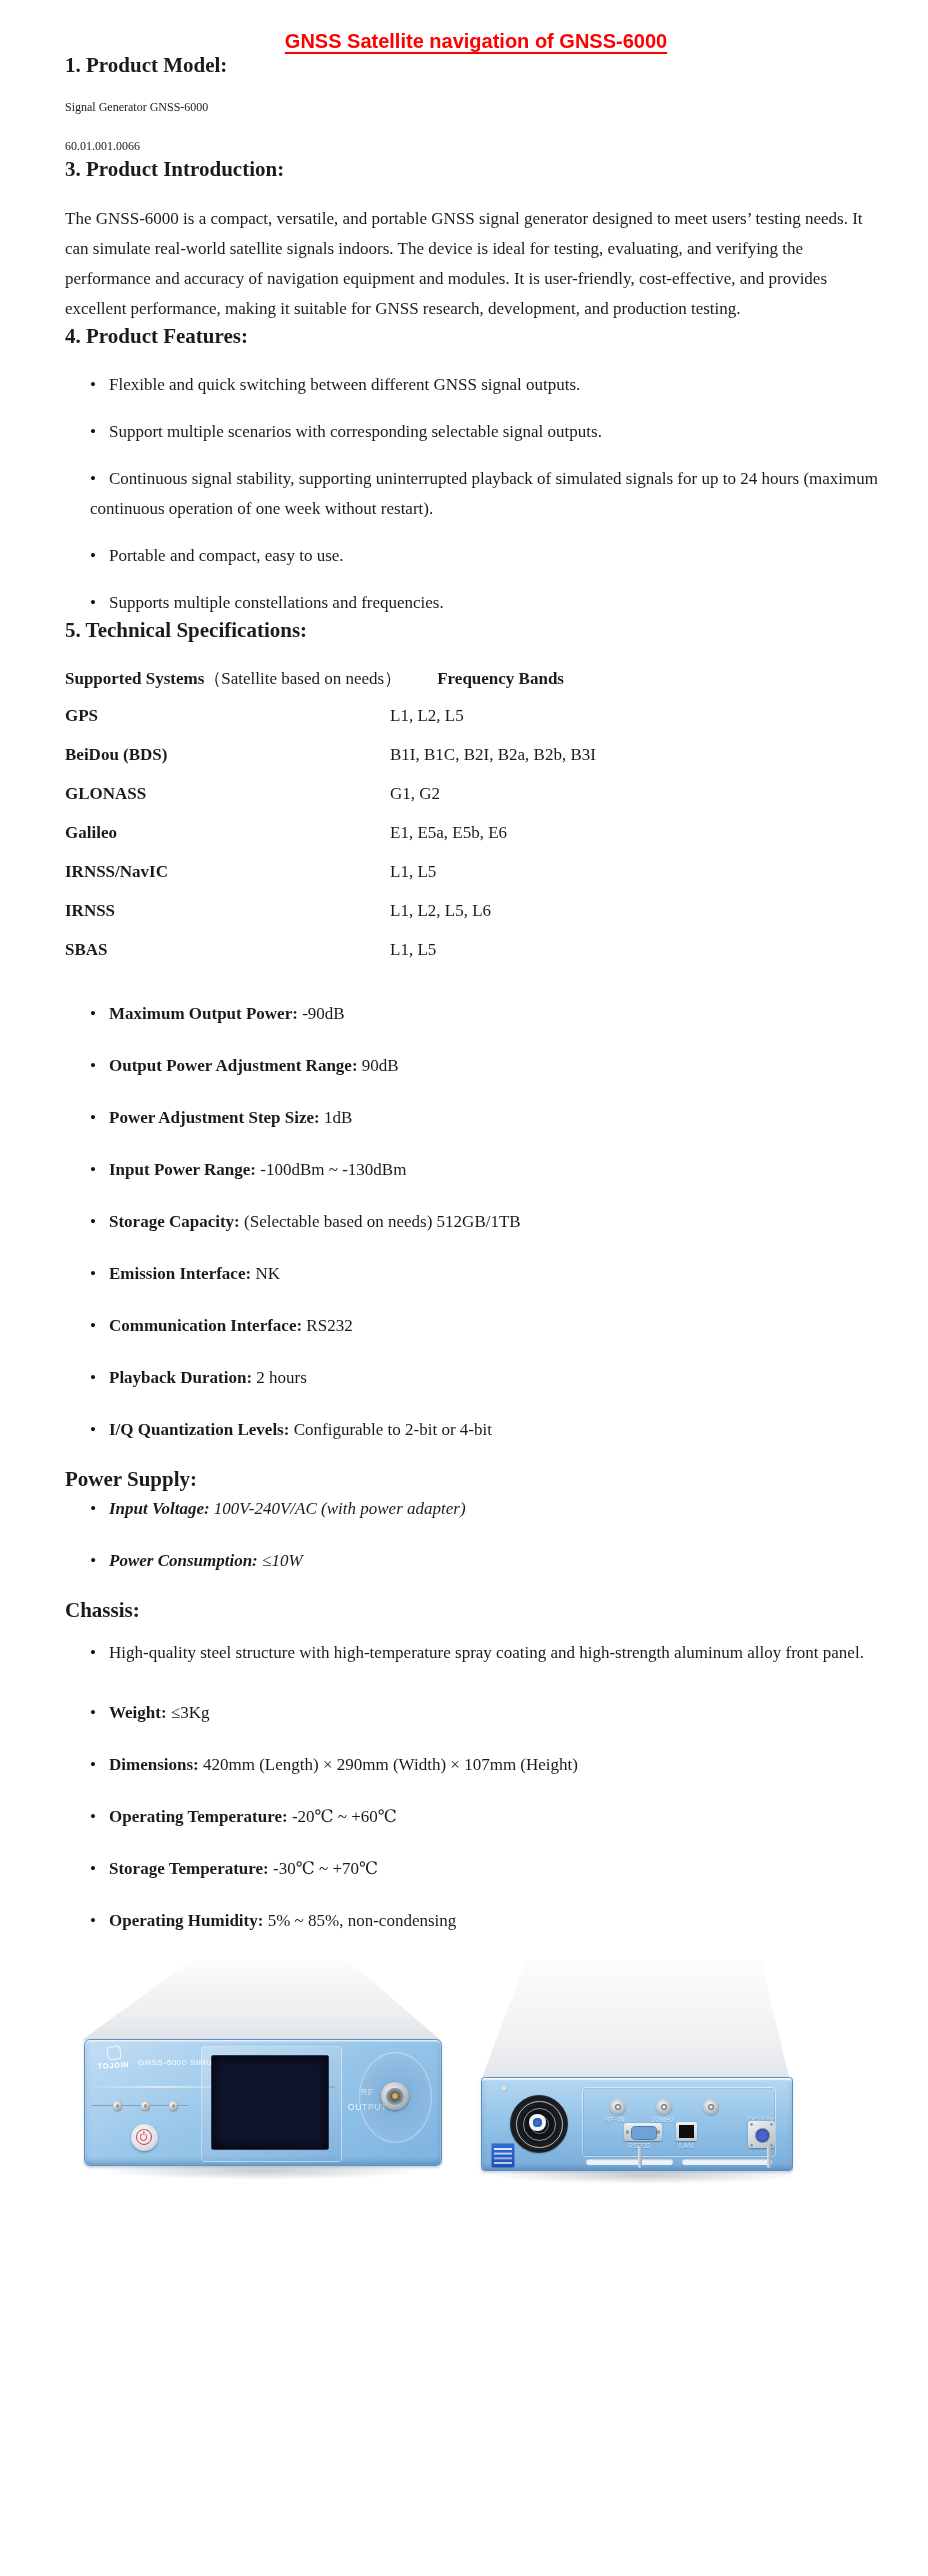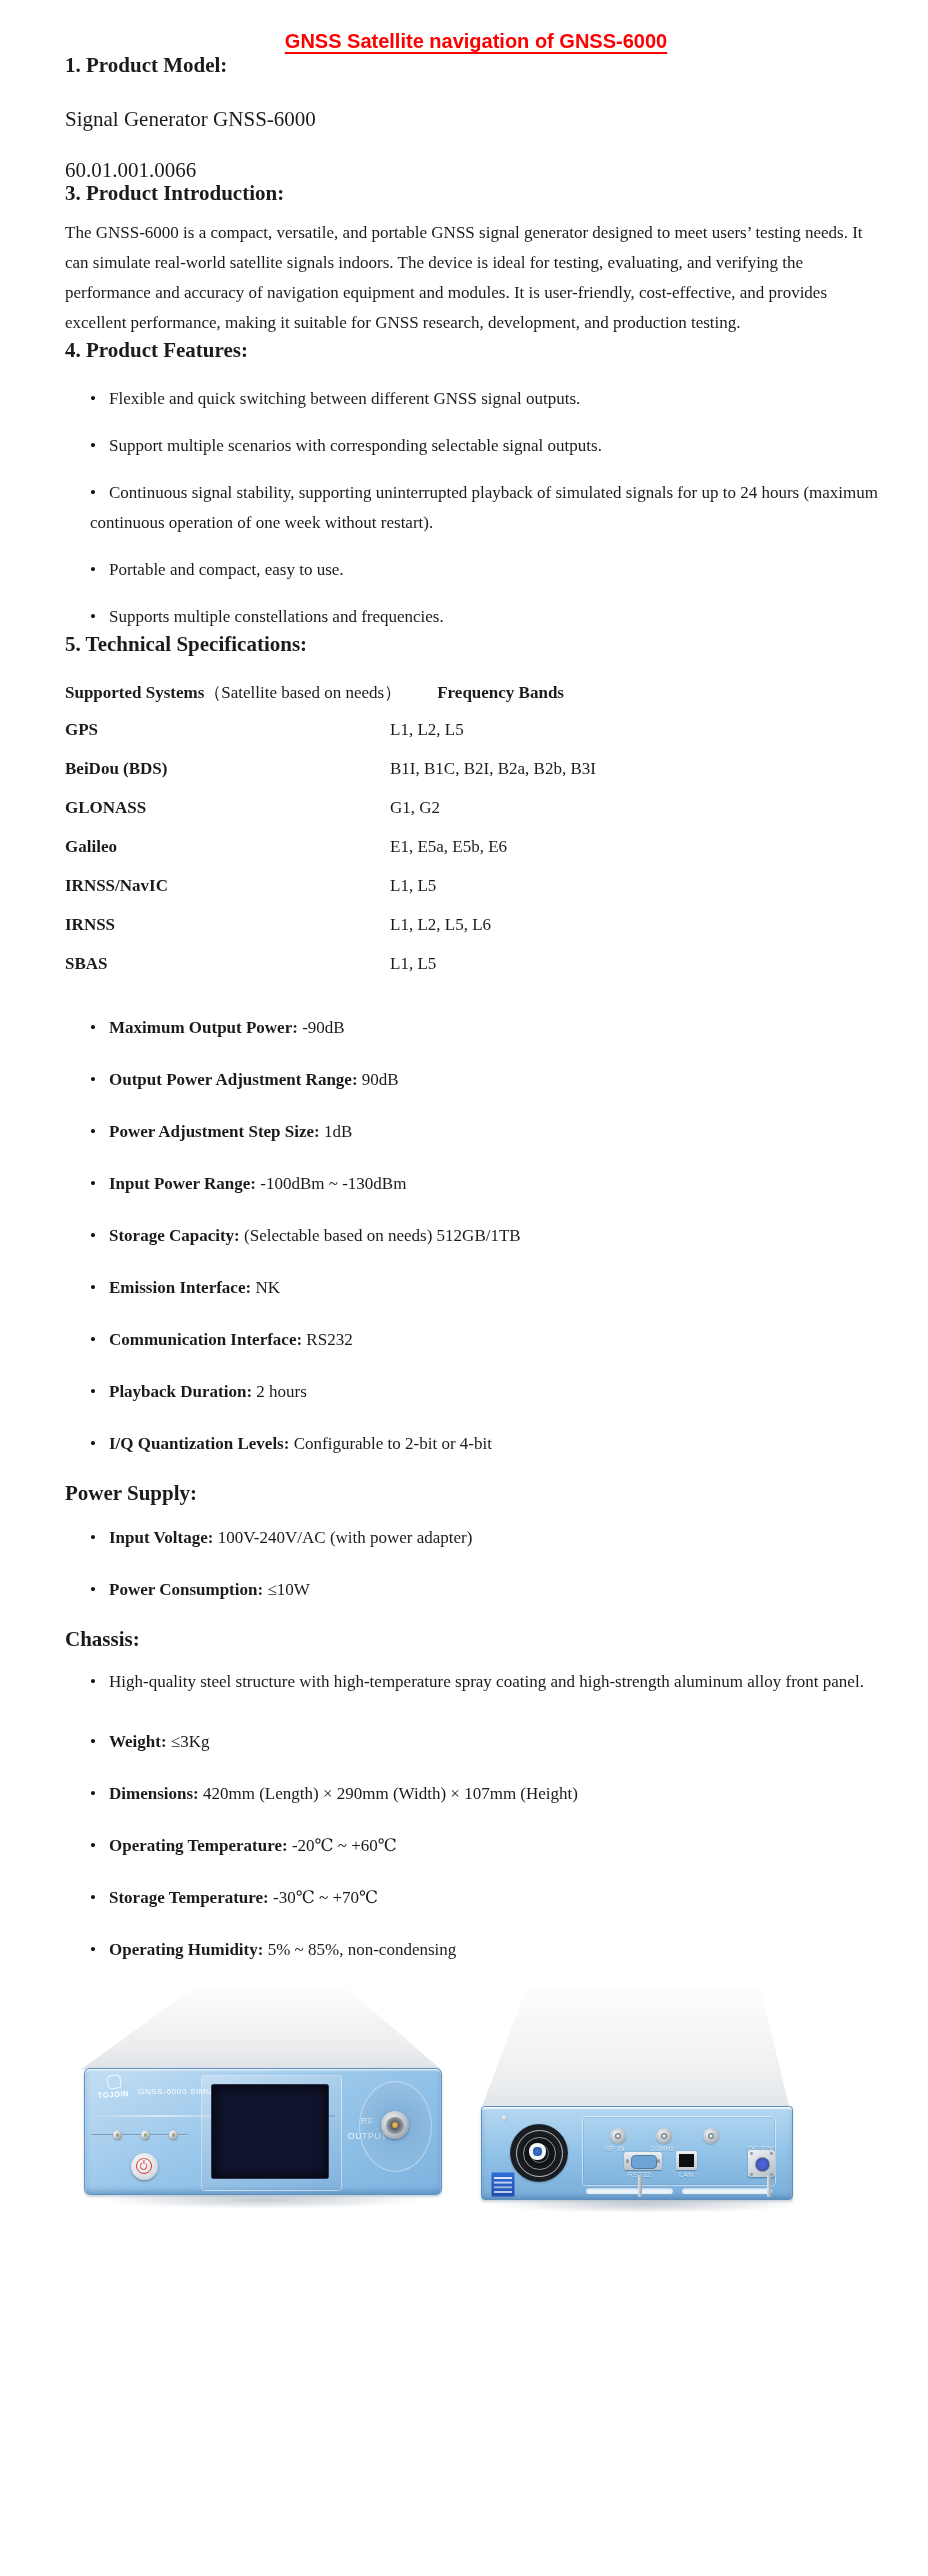--- a/index.html
+++ b/index.html
@@ -14,22 +14,22 @@
 
   h2.sec{font-size:21px;font-weight:bold;margin:0;line-height:25.5px;}
   .mt-model{margin-top:34px;}
   .mt-code{margin-top:37px;}
   .mt-intro{margin-top:36px;}
   .mt-feat{margin-top:29px;}
   .mt-spec{margin-top:51px;}
   .mt-power{margin-top:27px;}
   .mt-chassis{margin-top:23px;}
 
-  .body-line{font-size:21px;line-height:22px;margin-top:29px;}
-  .para{font-size:17px;line-height:30px;margin-top:12px;max-width:830px;}
+  .body-line{font-size:12px;line-height:22px;margin-top:17px;}
+  .para{font-size:17px;line-height:30px;margin-top:22px;max-width:830px;}
 
   ul.blt{list-style:none;margin:20px 0 0 0;padding:0 0 0 25px;}
   ul.blt li{position:relative;font-size:17px;line-height:30px;text-indent:19px;
             margin-bottom:17px;max-width:789px;}
   ul.blt li:last-child{margin-bottom:0;}
   ul.blt li::before{content:"\2022";position:absolute;left:0;top:0;text-indent:0;
                     font-size:17px;color:#111;}
   ul.blt.wide li{margin-bottom:22px;}
   .b{font-weight:bold;}
 
@@ -228,21 +228,21 @@
       <li><span class="b">Power Adjustment Step Size:</span> <span>1dB</span></li>
       <li><span class="b">Input Power Range:</span> <span>-100dBm ~ -130dBm</span></li>
       <li><span class="b">Storage Capacity:</span> <span>(Selectable based on needs) 512GB/1TB</span></li>
       <li><span class="b">Emission Interface:</span> <span>NK</span></li>
       <li><span class="b">Communication Interface:</span> <span>RS232</span></li>
       <li><span class="b">Playback Duration:</span> <span>2 hours</span></li>
       <li><span class="b">I/Q Quantization Levels:</span> <span>Configurable to 2-bit or 4-bit</span></li>
     </ul>
 
     <h2 class="sec mt-power">Power Supply:</h2>
-    <ul class="blt wide" style="margin-top:16px;">
+    <ul class="blt wide" style="margin-top:1px;font-style:italic;">
       <li><span class="b">Input Voltage:</span> <span>100V-240V/AC (with power adapter)</span></li>
       <li><span class="b">Power Consumption:</span> <span>≤10W</span></li>
     </ul>
 
     <h2 class="sec mt-chassis">Chassis:</h2>
     <ul class="blt" style="margin-top:15px;">
       <li>High-quality steel structure with high-temperature spray coating and high-strength aluminum alloy front panel.</li>
     </ul>
     <ul class="blt wide" style="margin-top:30px;">
       <li><span class="b">Weight:</span> <span>≤3Kg</span></li>

